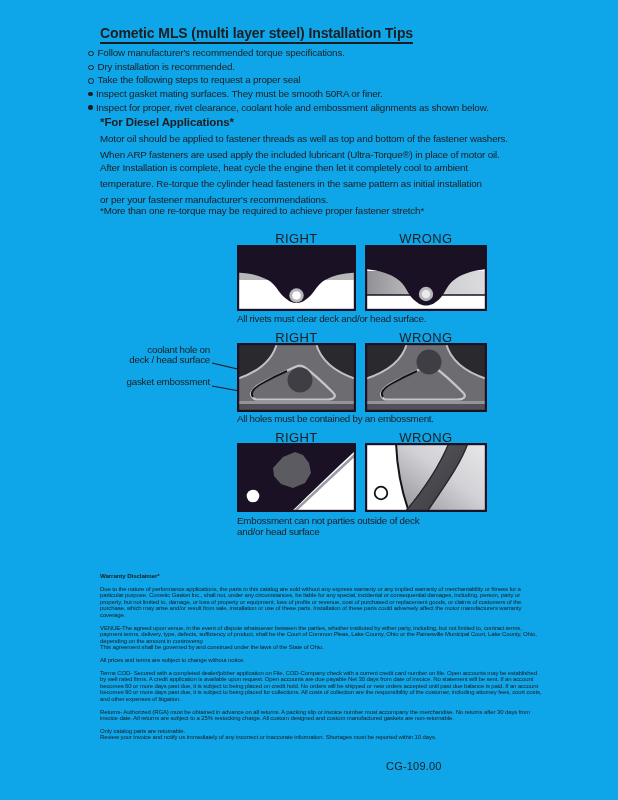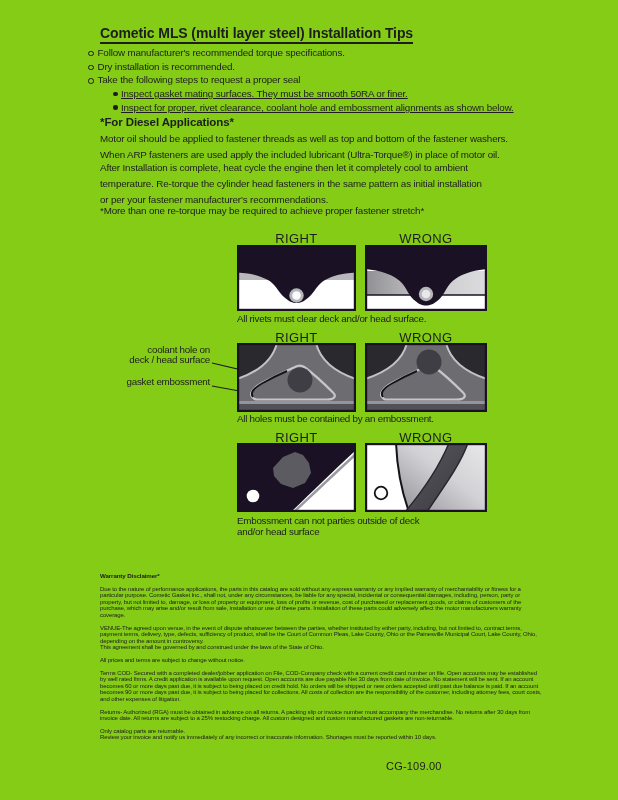--- a/index.html
+++ b/index.html
@@ -1,26 +1,26 @@
 <!DOCTYPE html>
 <html><head>
 <meta charset="utf-8">
 <style>
   html,body{margin:0;padding:0;background:#9a9a9a;}
-  .page{position:relative;width:618px;height:800px;background:#84cc16;margin:0 auto;
+  .page{position:relative;width:618px;height:800px;background:#0ea5e9;margin:0 auto;
         font-family:"Liberation Sans","DejaVu Sans",sans-serif;color:#1d1d1f;overflow:hidden;}
 
   .title{position:absolute;left:100px;top:25px;font-size:14px;font-weight:bold;letter-spacing:-0.1px;
          border-bottom:2px solid #1d1d1f;padding-bottom:1px;}
 
   .bullets{position:absolute;left:88px;top:46px;width:482px;font-size:9.8px;letter-spacing:-0.15px;}
   .b-row{display:flex;line-height:13.7px;}
   .b-circ{width:3.5px;height:3.5px;border:1px solid #1d1d1f;border-radius:50%;margin:4.8px 4px 0 0;flex:0 0 auto;}
   .b-dot{width:4.5px;height:4.5px;background:#1d1d1f;border-radius:50%;margin:4.4px 3.5px 0 0;flex:0 0 auto;}
-  .sub{margin-left:25px;text-decoration:underline;}
+  .sub{}
 
   .diesel-h{position:absolute;left:100px;top:116px;font-size:11.5px;font-weight:bold;letter-spacing:-0.1px;}
   .para{position:absolute;left:100px;width:472px;font-size:9.8px;line-height:16px;letter-spacing:-0.15px;white-space:pre-line;}
 
   .dg-label{position:absolute;font-size:13px;letter-spacing:0.4px;text-align:center;}
   .dg-box{position:absolute;display:block;}
   .dg-cap{position:absolute;font-size:9.8px;letter-spacing:-0.25px;line-height:10.6px;white-space:pre-line;}
   .ann{position:absolute;text-align:right;font-size:9.8px;letter-spacing:-0.25px;line-height:10.2px;white-space:pre-line;}
   .leader{position:absolute;}
 

